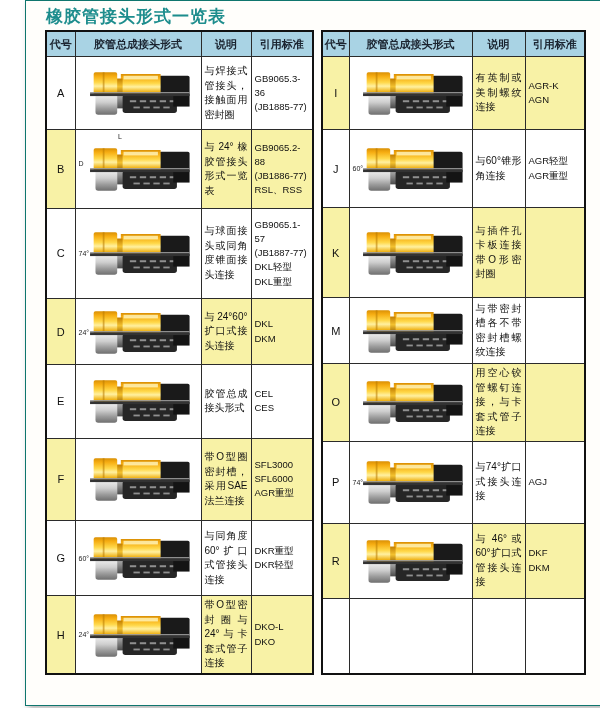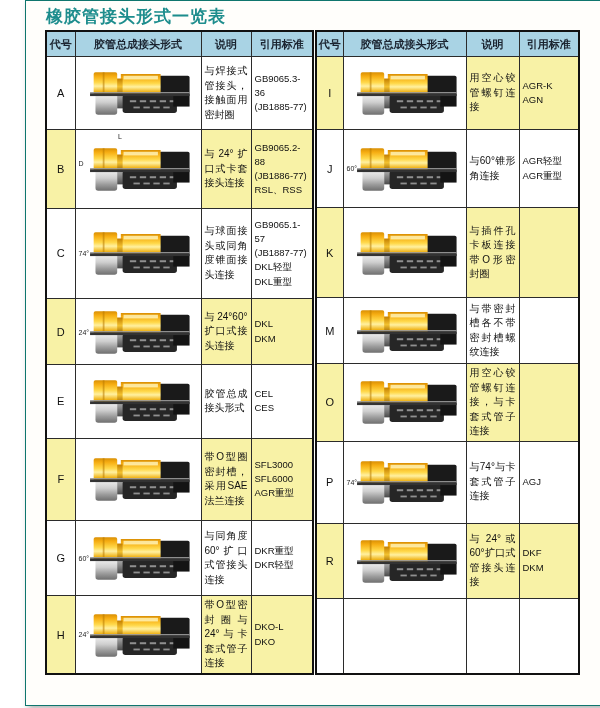--- a/index.html
+++ b/index.html
@@ -1,21 +1,21 @@
 <!DOCTYPE html>
 <html style="--title-color: #1d8d8d; --header-bg: #a9d3e4; --highlight: #f8f2a6;"><head>
 <meta charset="utf-8">
 <style>
   html,body{margin:0;padding:0;background:#fff;width:600px;height:708px;
     font-family:"Liberation Sans","DejaVu Sans",sans-serif;}
   .page{position:absolute;left:25px;top:0;width:582px;height:704px;background:#fffefb;
     border:1px solid #0f766e;box-shadow:3px 3px 6px rgba(0,0,0,.3);overflow:hidden;}
   .title{position:absolute;left:20px;top:4px;font-size:17px;font-weight:bold;
     color:var(--title-color,#1d8d8d);letter-spacing:1px;}
-  .tables{position:absolute;left:19px;top:29px;display:flex;gap:1px;}
+  .tables{position:absolute;left:19px;top:29px;display:flex;gap:7px;}
   table{border-collapse:collapse;table-layout:fixed;background:#fff;}
   table,td,th{border:1px solid #2b2b2b;}
   table{border:2px solid #111;}
   th{background:var(--header-bg,#a9d3e4);font-size:11px;font-weight:bold;color:#1b2430;
     padding:2px 0;height:20px;}
   td{padding:0;vertical-align:middle;overflow:hidden;}
   td.code{text-align:center;font-size:11px;color:#111;}
   td.img{background:#fff;position:relative;text-align:center;}
   td.desc{font-size:10px;color:#111;padding:2px 3px;line-height:1.45;text-align:justify;}
   td.std{font-size:9.5px;color:#111;padding:2px 3px;line-height:1.5;white-space:pre-line;}
@@ -120,21 +120,21 @@
       </tr>
       <tr class="h1 hl">
         <td class="code">B</td>
         <td class="img">
           <svg class="fit" viewBox="0 0 126 64">
                 <use href="#fitting"></use>
               </svg>
           <span class="ann ann-top">L</span>
           <span class="ann ann-left">D</span>
         </td>
-        <td class="desc">与24°扩口式卡套接头连接</td>
+        <td class="desc">与24°橡胶管接头形式一览表</td>
         <td class="std">GB9065.2-88
 (JB1886-77)
 RSL、RSS</td>
       </tr>
       <tr class="h2">
         <td class="code">C</td>
         <td class="img">
           <svg class="fit" viewBox="0 0 126 64">
                 <use href="#fitting"></use>
               </svg>
@@ -225,21 +225,21 @@
         <th>引用标准</th>
       </tr>
       <tr class="h0 hl">
         <td class="code">I</td>
         <td class="img">
           <svg class="fit" viewBox="0 0 126 64">
                 <use href="#fitting"></use>
               </svg>
 
         </td>
-        <td class="desc">用空心铰管螺钉连接</td>
+        <td class="desc">有英制或美制螺纹连接</td>
         <td class="std">AGR-K
 AGN</td>
       </tr>
       <tr class="h1">
         <td class="code">J</td>
         <td class="img">
           <svg class="fit" viewBox="0 0 126 64">
                 <use href="#fitting"></use>
               </svg>
           <span class="ann ann-angle">60°</span>
@@ -282,32 +282,32 @@
         <td class="std"></td>
       </tr>
       <tr class="h5">
         <td class="code">P</td>
         <td class="img">
           <svg class="fit" viewBox="0 0 126 64">
                 <use href="#fitting"></use>
               </svg>
           <span class="ann ann-angle">74°</span>
         </td>
-        <td class="desc">与74°与卡套式管子连接</td>
+        <td class="desc">与74°扩口式接头连接</td>
         <td class="std">AGJ</td>
       </tr>
       <tr class="h6 hl">
         <td class="code">R</td>
         <td class="img">
           <svg class="fit" viewBox="0 0 126 64">
                 <use href="#fitting"></use>
               </svg>
 
         </td>
-        <td class="desc">与 24° 或60°扩口式管接头连接</td>
+        <td class="desc">与 46° 或60°扩口式管接头连接</td>
         <td class="std">DKF
 DKM</td>
       </tr>
       <tr class="h7">
         <td class="code"></td>
         <td class="img"></td>
         <td class="desc"></td>
         <td class="std"></td>
       </tr>
     </tbody>

